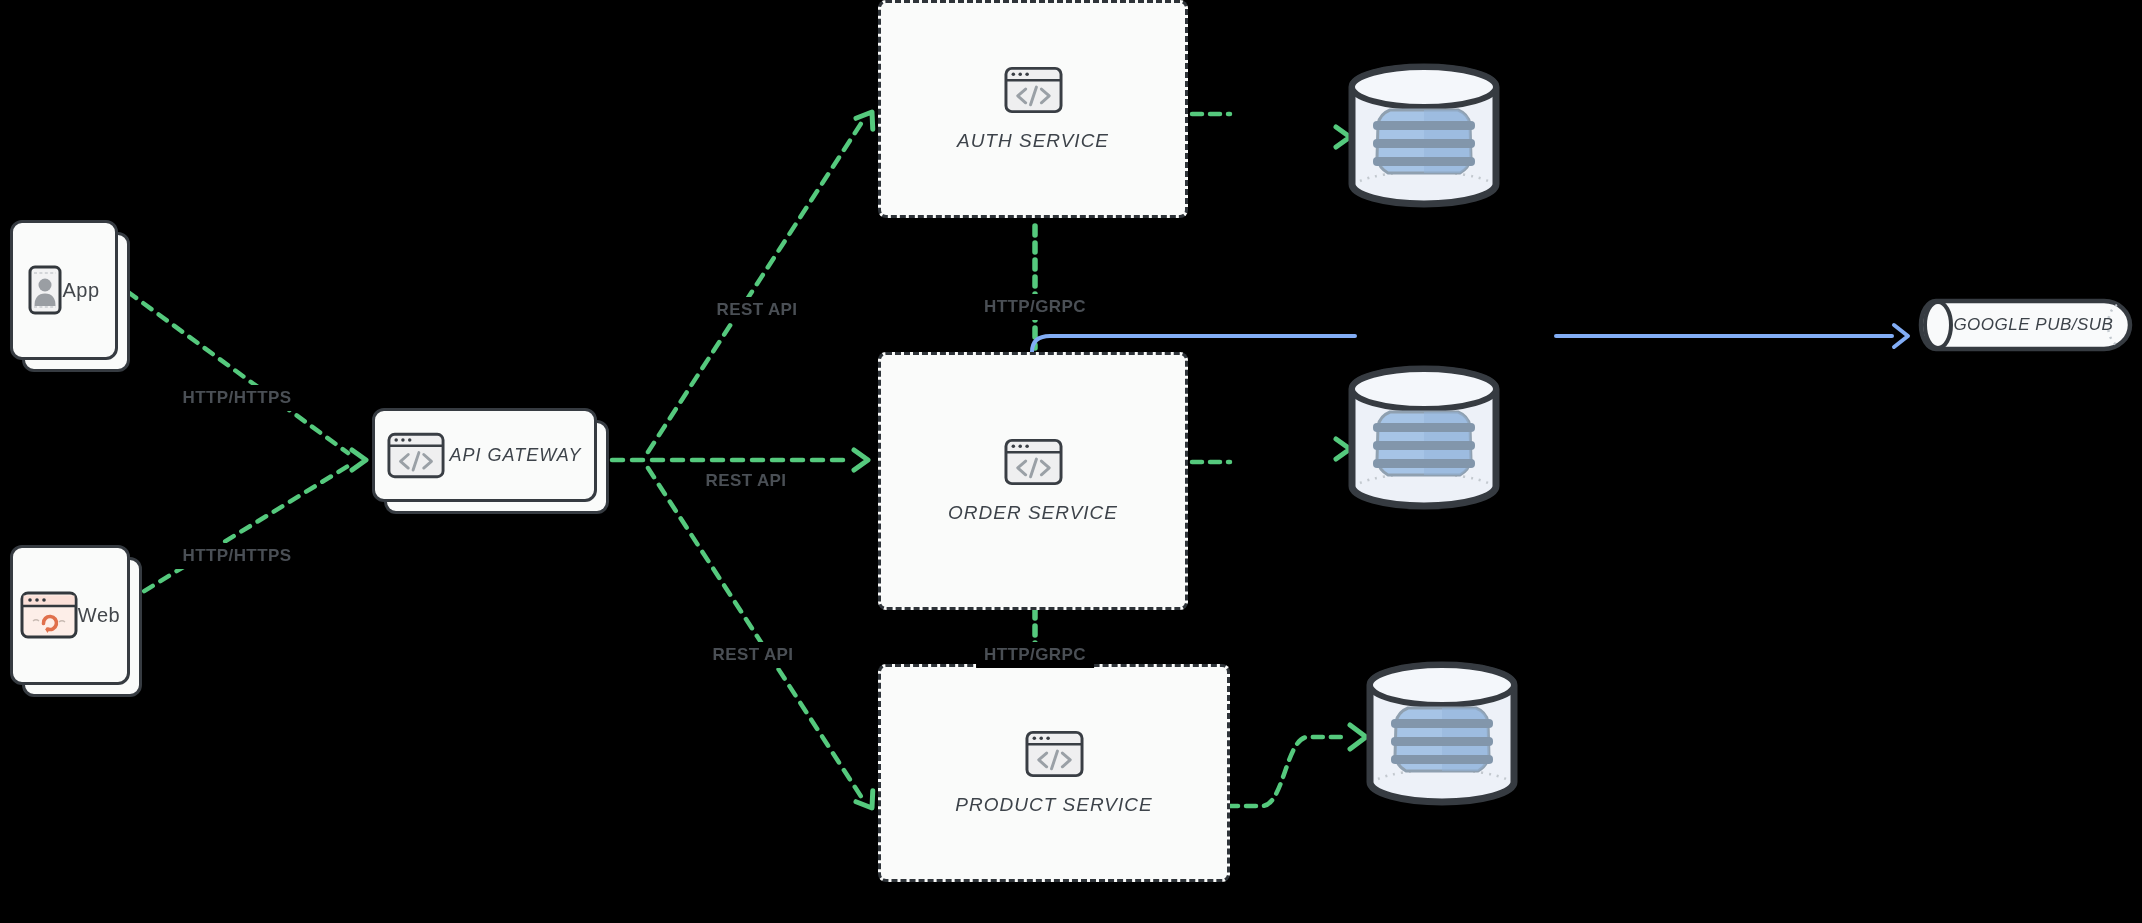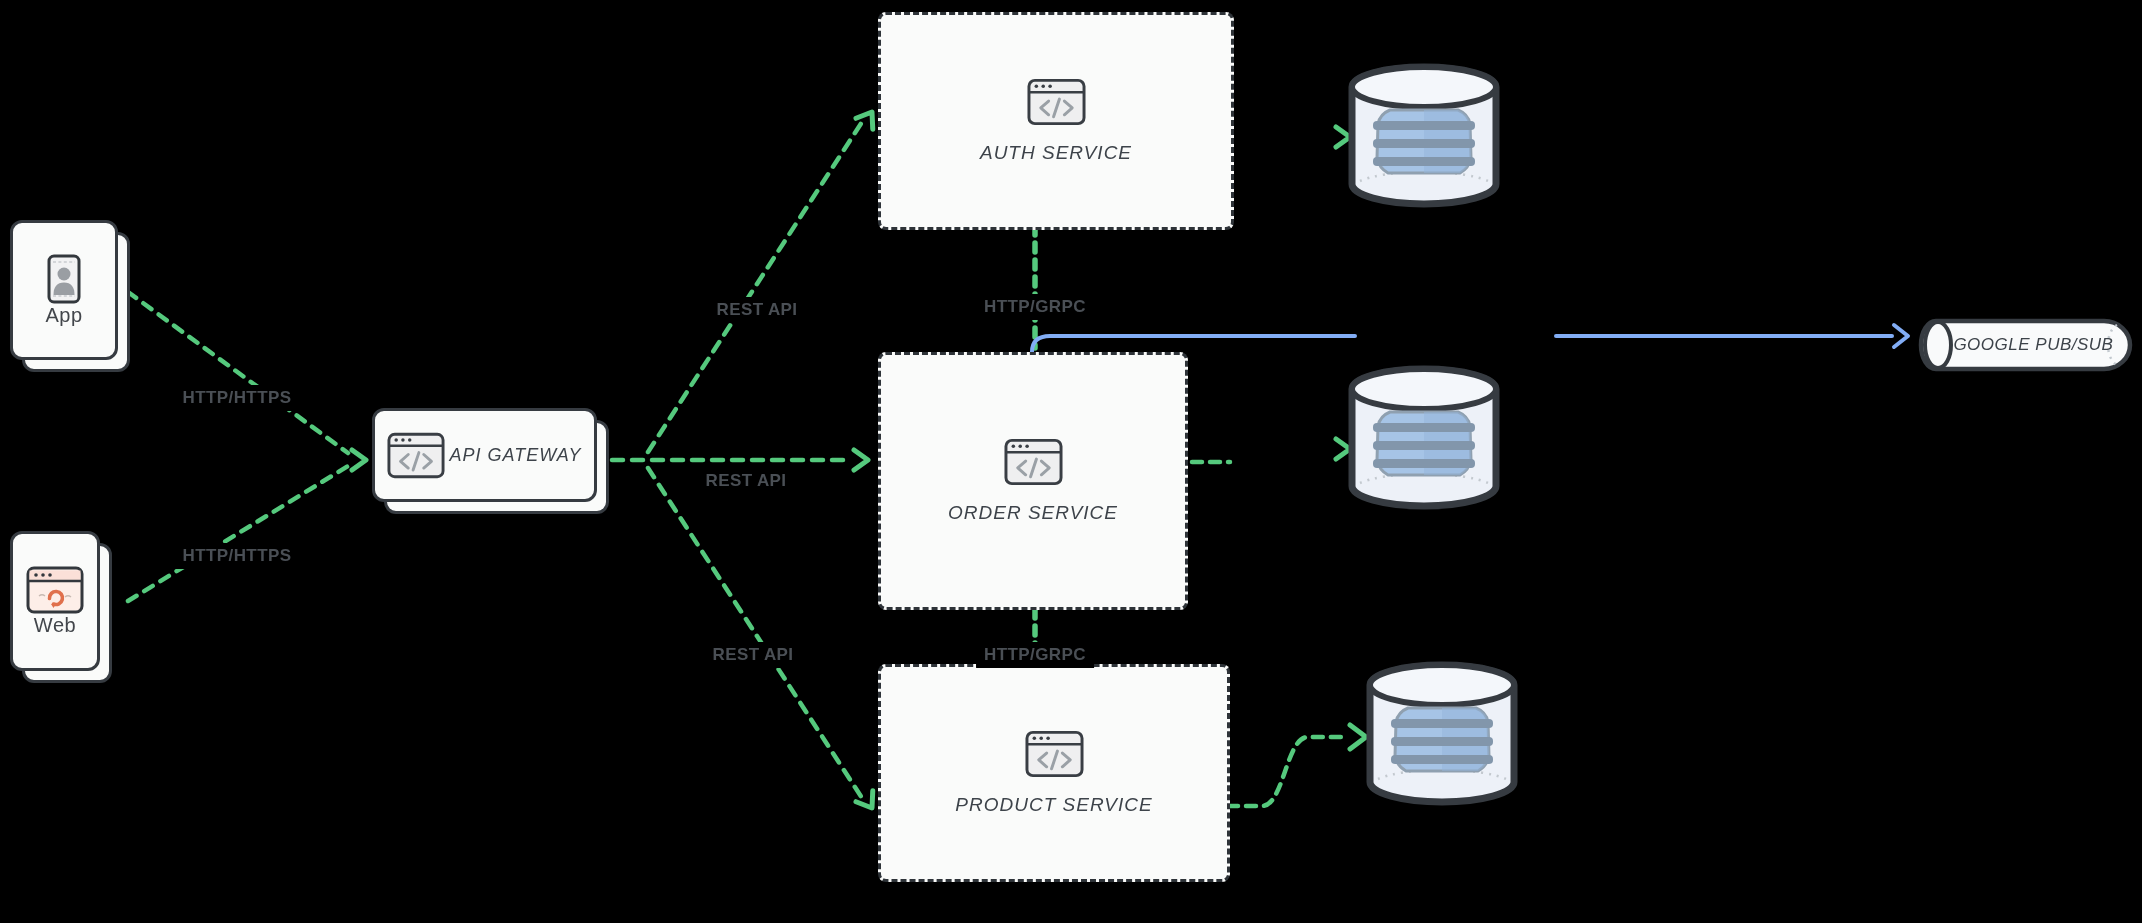--- a/index.html
+++ b/index.html
@@ -6,21 +6,21 @@
   #canvas{position:relative;width:2142px;height:923px;background:#000000;overflow:hidden;
           font-family:"Liberation Sans", sans-serif;}
   svg{display:block;}
   #wires{position:absolute;left:0;top:0;pointer-events:none;}
 
   
   .stack{position:absolute;}
   .card{position:absolute;left:0;top:0;width:100%;height:100%;
         background:#fafbfa;border:3px solid #363b41;border-radius:12px;box-sizing:border-box;}
   .card.back{transform:translate(12px,12px);}
-  .card.front{display:flex;flex-direction:column;align-items:center;justify-content:center;z-index:1;}
+  .card.front{display:flex;flex-direction:row;align-items:center;justify-content:center;z-index:1;}
   .card.front.row{flex-direction:row;gap:4px;}
   .client-label{font-size:20px;color:#42464b;letter-spacing:0.5px;}
 
   
   .service-box{position:absolute;background:#fafbfa;border:3px dashed #2e3338;border-radius:8px;
                box-sizing:border-box;display:flex;flex-direction:column;align-items:center;
                justify-content:center;gap:16px;}
   .service-title{font-size:19px;font-style:italic;font-weight:500;color:#3d434a;letter-spacing:1px;}
   .gw-title{font-size:18px;font-style:italic;font-weight:500;color:#3d434a;letter-spacing:1px;}
 
@@ -138,21 +138,21 @@
         <rect x="2" y="2" width="30" height="46" rx="5" fill="#f2f2f3" stroke="#33383d" stroke-width="3"></rect>
         <path d="M6 8 H28" stroke="#c9ccd0" stroke-width="1.6" stroke-dasharray="3 2.4"></path>
         <path d="M6 42 H28" stroke="#c9ccd0" stroke-width="1.6" stroke-dasharray="3 2.4"></path>
         <circle cx="17" cy="20" r="6.5" fill="#9a9ea3"></circle>
         <path d="M6.5 41 Q6.5 28.5 17 28.5 Q27.5 28.5 27.5 41 Z" fill="#9a9ea3"></path>
       </svg>
       <div class="client-label">App</div>
     </div>
   </div>
 
-  <div class="stack" style="left:10px;top:531px;width:90px;height:140px">
+  <div class="stack" style="left:10px;top:545px;width:120px;height:140px">
     <div class="card back"></div>
     <div class="card front">
       <svg width="58" height="48" viewBox="0 0 58 48">
         <rect x="2" y="2" width="54" height="44" rx="6" fill="#fdeee8" stroke="#33383d" stroke-width="3"></rect>
         <path d="M3.5 4.5 H54.5 V14 H3.5 Z" fill="#fbe0d8"></path>
         <path d="M2 15 H56" stroke="#33383d" stroke-width="2.6"></path>
         <circle cx="10" cy="9" r="1.8" fill="#33383d"></circle>
           <circle cx="17" cy="9" r="1.8" fill="#33383d"></circle>
           <circle cx="24" cy="9" r="1.8" fill="#33383d"></circle>
         <path d="M13 30 q3 -2.5 6 0" stroke="#c8bab2" stroke-width="1.4" fill="none"></path>
@@ -174,21 +174,21 @@
           <circle cx="16.5" cy="8" r="1.8" fill="#393e44"></circle>
           <circle cx="23.5" cy="8" r="1.8" fill="#393e44"></circle>
         <path d="M22 23 L14 30 L22 37" stroke="#9aa0a6" stroke-width="3" fill="none" stroke-linecap="round" stroke-linejoin="round"></path>
         <path d="M27 39 L33 21" stroke="#9aa0a6" stroke-width="3" fill="none" stroke-linecap="round"></path>
         <path d="M38 23 L46 30 L38 37" stroke="#9aa0a6" stroke-width="3" fill="none" stroke-linecap="round" stroke-linejoin="round"></path>
       </svg>
       <div class="gw-title">API GATEWAY</div>
     </div>
   </div>
 
-  <div class="service-box" style="left:878px;top:12px;width:356px;height:218px">
+  <div class="service-box" style="left:878px;top:0;width:310px;height:218px">
     <svg width="59" height="48" viewBox="0 0 60 48">
       <rect x="2" y="2" width="56" height="44" rx="6" fill="#efeff0" stroke="#393e44" stroke-width="3"></rect>
       <path d="M2 14 H58" stroke="#393e44" stroke-width="2.6"></path>
       <circle cx="9.5" cy="8" r="1.8" fill="#393e44"></circle>
         <circle cx="16.5" cy="8" r="1.8" fill="#393e44"></circle>
         <circle cx="23.5" cy="8" r="1.8" fill="#393e44"></circle>
       <path d="M22 23 L14 30 L22 37" stroke="#9aa0a6" stroke-width="3" fill="none" stroke-linecap="round" stroke-linejoin="round"></path>
       <path d="M27 39 L33 21" stroke="#9aa0a6" stroke-width="3" fill="none" stroke-linecap="round"></path>
       <path d="M38 23 L46 30 L38 37" stroke="#9aa0a6" stroke-width="3" fill="none" stroke-linecap="round" stroke-linejoin="round"></path>
     </svg>
@@ -232,21 +232,21 @@
     <svg width="160" height="150" viewBox="0 0 160 150">
         <use href="#db-sym"></use>
       </svg>
   </div>
   <div class="db" style="left:1362px;top:660px">
     <svg width="160" height="150" viewBox="0 0 160 150">
         <use href="#db-sym"></use>
       </svg>
   </div>
 
-  <div class="pubsub" style="left:1912px;top:316px;width:230px;height:58px">
+  <div class="pubsub" style="left:1912px;top:296px;width:230px;height:58px">
     <svg width="230" height="58" viewBox="0 0 230 58">
       <path d="M24 5 L192 5 A26 24 0 0 1 192 53 L24 53 A15 24 0 0 1 24 5 Z" fill="#f9fafb" stroke="#363b41" stroke-width="4.5" stroke-linejoin="round"></path>
       <ellipse cx="26" cy="29" rx="13" ry="23" fill="none" stroke="#363b41" stroke-width="4"></ellipse>
       <path d="M205 9 A13 21 0 0 0 205 49" fill="none" stroke="#c3c9cf" stroke-width="2.5" stroke-dasharray="2 5"></path>
     </svg>
     <div class="pubsub-label">GOOGLE PUB/SUB</div>
   </div>
 
   <div class="edge-label" style="left:237px;top:378px">HTTP/HTTPS</div>
   <div class="edge-label" style="left:237px;top:536px">HTTP/HTTPS</div>

